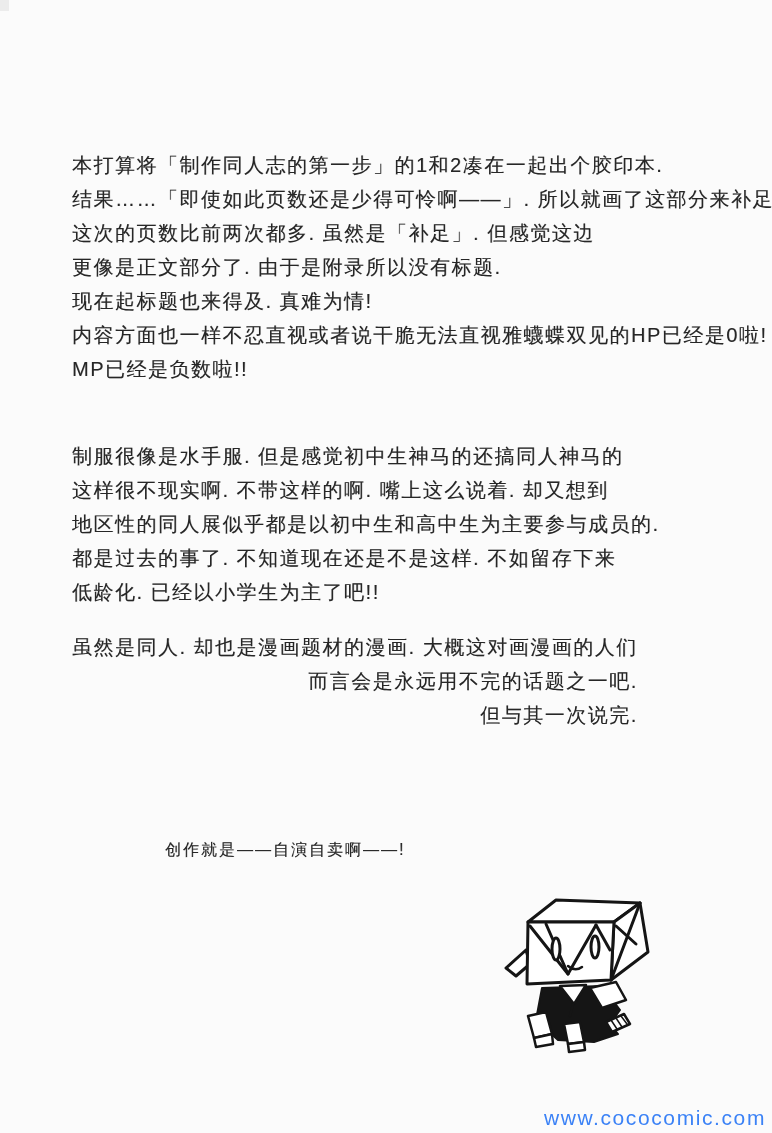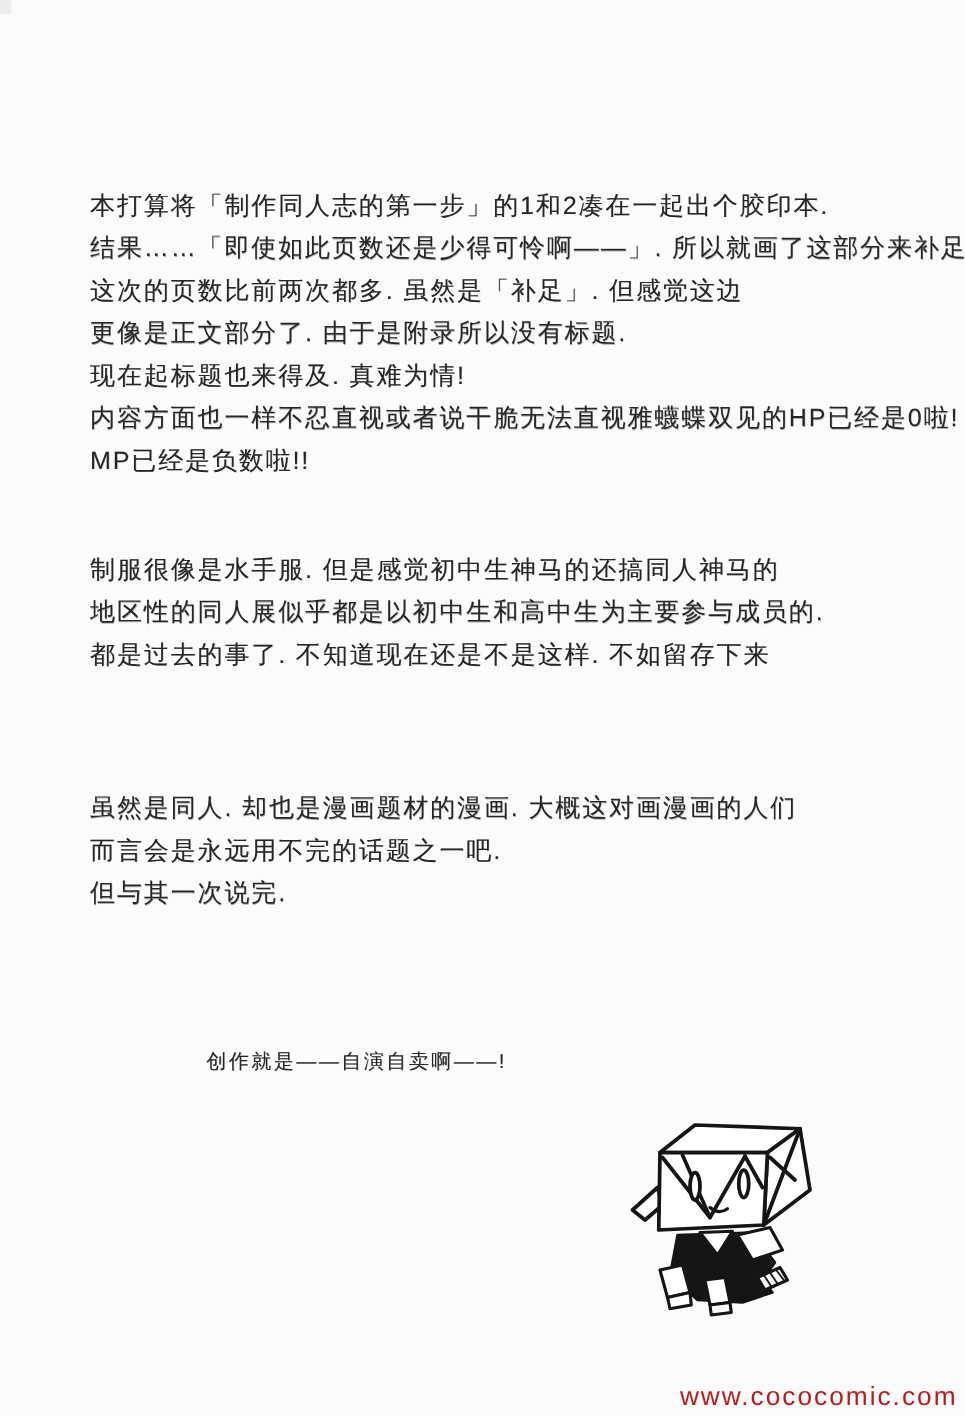--- a/index.html
+++ b/index.html
@@ -33,21 +33,21 @@
     color: #262626;
     font-size: 20px;
     line-height: 34px;
     letter-spacing: 1.5px;
     white-space: nowrap;
     
     text-shadow: 0.4px 0.4px 0 rgba(38,38,38,0.35);
   }
   .para-1 { top: 148px; }
   .para-2 { top: 423px; margin-top: 16px; }
-  .para-3 { top: 630px; }
+  .para-3 { top: 630px; text-align: right; }
   .signature {
     position: absolute;
     left: 165px;
     top: 833px;
     color: #262626;
     font-size: 16px;
     line-height: 34px;
     letter-spacing: 2px;
     white-space: nowrap;
     text-shadow: 0.4px 0.4px 0 rgba(38,38,38,0.35);
@@ -56,21 +56,21 @@
     position: absolute;
     left: 498px;
     top: 892px;
     width: 172px;
     height: 162px;
   }
   .watermark {
     position: absolute;
     right: 6px;
     bottom: 3px;
-    color: #b91c1c;
+    color: #3b82f6;
     font-size: 21px;
     letter-spacing: 1.6px;
     font-family: "Liberation Sans", sans-serif;
   }
 </style>
 </head>
 <body>
 
 <div class="page">
 
@@ -81,22 +81,24 @@
     <div>结果……「即使如此页数还是少得可怜啊——」. 所以就画了这部分来补足.</div>
     <div>这次的页数比前两次都多. 虽然是「补足」. 但感觉这边</div>
     <div>更像是正文部分了. 由于是附录所以没有标题.</div>
     <div>现在起标题也来得及. 真难为情!</div>
     <div>内容方面也一样不忍直视或者说干脆无法直视雅蠛蝶双见的HP已经是0啦!</div>
     <div>MP已经是负数啦!!</div>
   </div>
 
   <div class="para para-2">
     <div>制服很像是水手服. 但是感觉初中生神马的还搞同人神马的</div>
+    <div>这样很不现实啊. 不带这样的啊. 嘴上这么说着. 却又想到</div>
     <div>地区性的同人展似乎都是以初中生和高中生为主要参与成员的.</div>
     <div>都是过去的事了. 不知道现在还是不是这样. 不如留存下来</div>
+    <div>低龄化. 已经以小学生为主了吧!!</div>
   </div>
 
   <div class="para para-3">
     <div>虽然是同人. 却也是漫画题材的漫画. 大概这对画漫画的人们</div>
     <div>而言会是永远用不完的话题之一吧.</div>
     <div>但与其一次说完.</div>
   </div>
 
   <div class="signature">创作就是——自演自卖啊——!</div>
 

